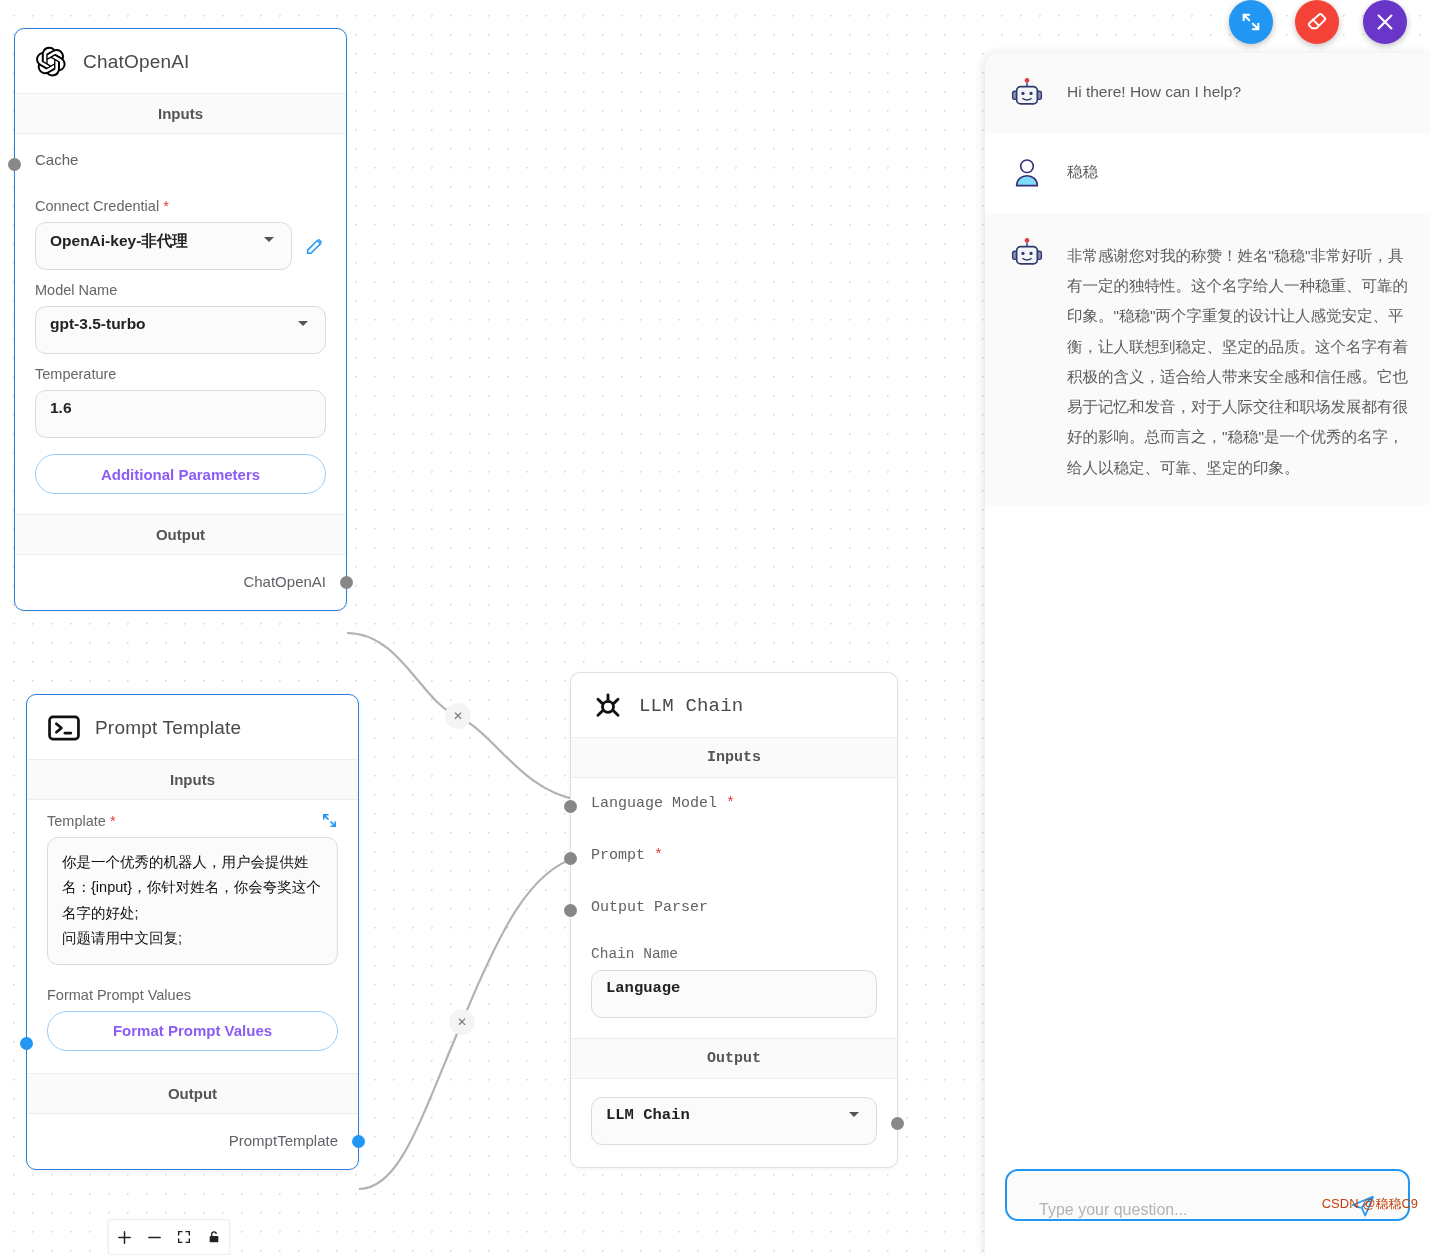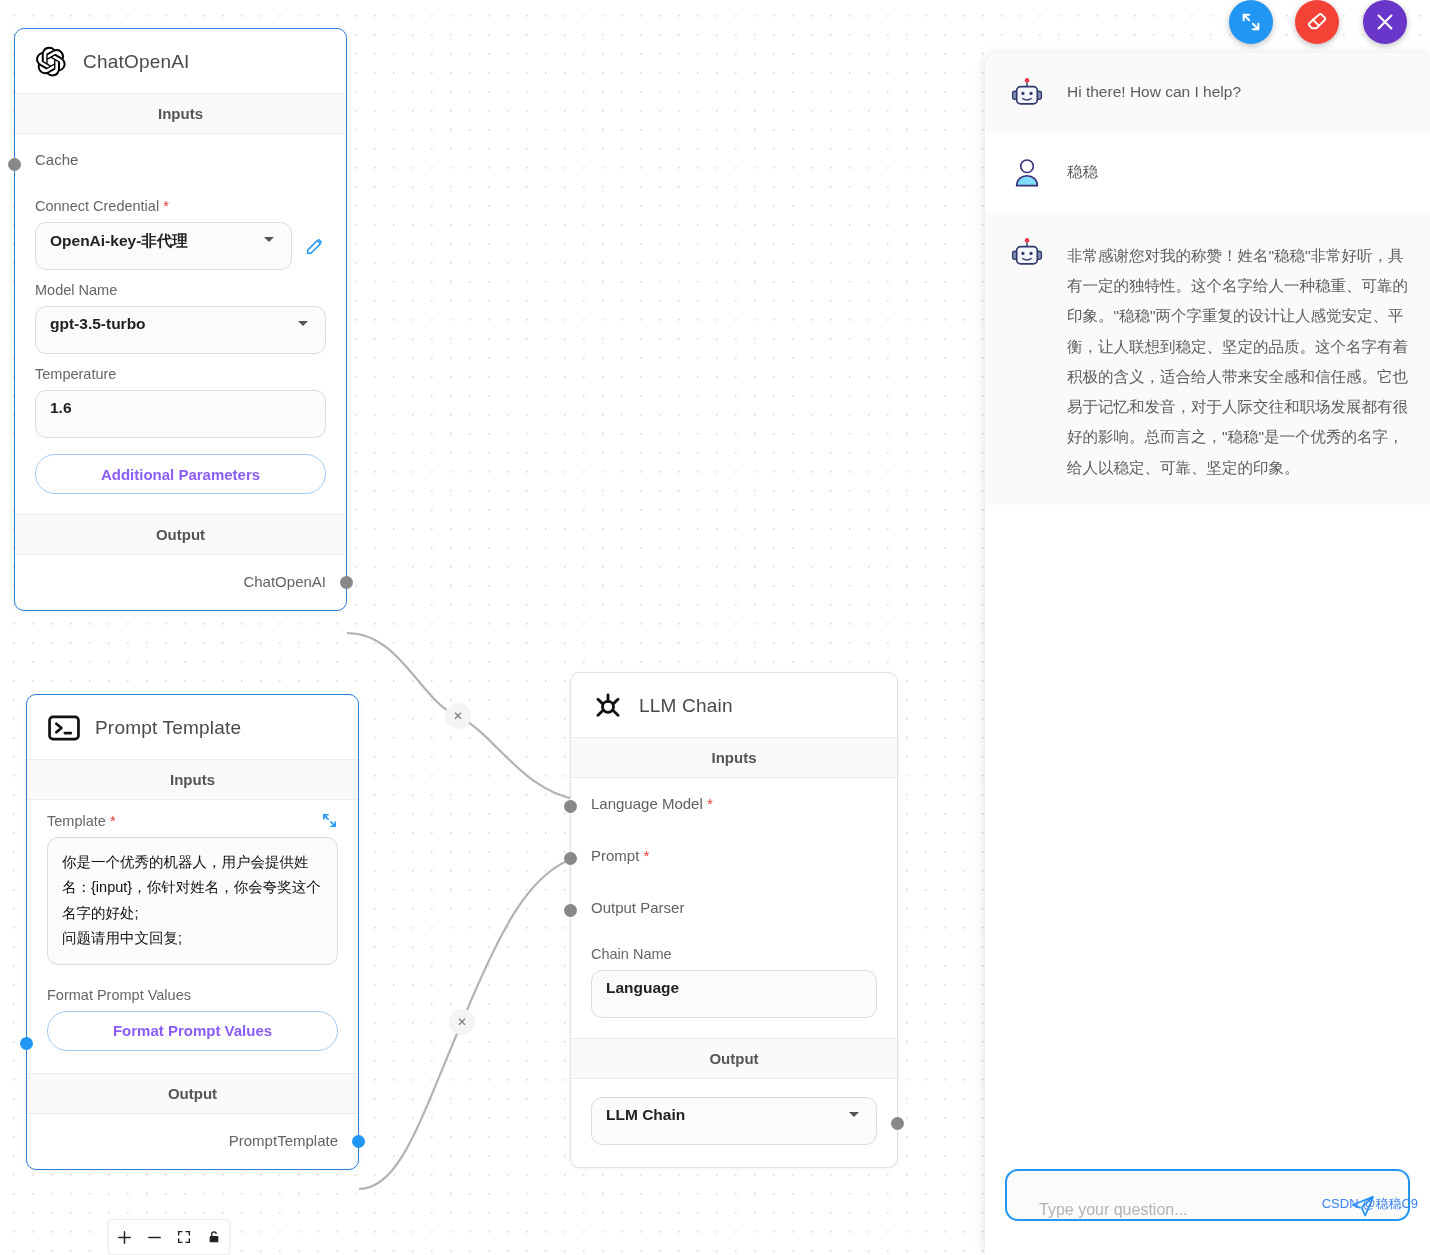--- a/index.html
+++ b/index.html
@@ -20,21 +20,21 @@
   }
 
   
   .node {
     position: absolute;
     background: #fff;
     border: 1px solid #2a7fdb;
     border-radius: 10px;
     box-shadow: 0 1px 4px rgba(0,0,0,0.06);
   }
-  .node.plain { border-color: #e0e0e0; }
+  .node.plain { border-color: #e0e0e0; font-family: Liberation Mono, monospace; }
   .node-header {
     display: flex; align-items: center;
     gap: 14px;
     padding: 16px 18px 14px 20px;
   }
   .node-title {
     font-size: 19px;
     color: #4a4a4a;
     letter-spacing: .2px;
   }
@@ -168,21 +168,21 @@
     display:flex; align-items:flex-end;
     padding: 0 32px;
   }
   #chat-input .ph {
     color: #b3b3b3; font-size: 16px; flex: 1;
   }
   .watermark {
     position: absolute;
     right: 12px; bottom: 8px;
     font-size: 13px;
-    color: #3b82f6;
+    color: #c2410c;
   }
 
   
   #controls {
     position: absolute;
     left: 108px; bottom: 0px;
     background: #fff;
     border: 1px solid #eee;
     border-radius: 4px;
     display: flex;

